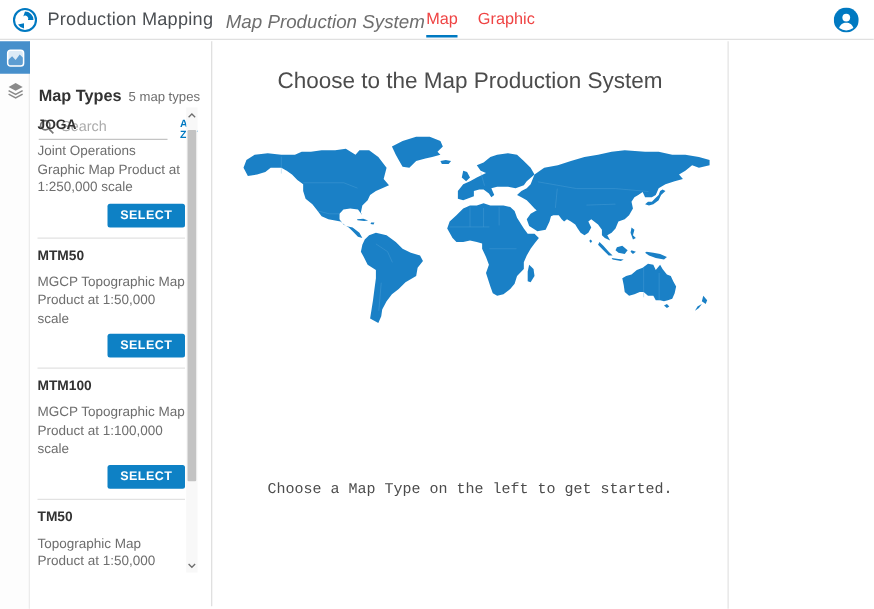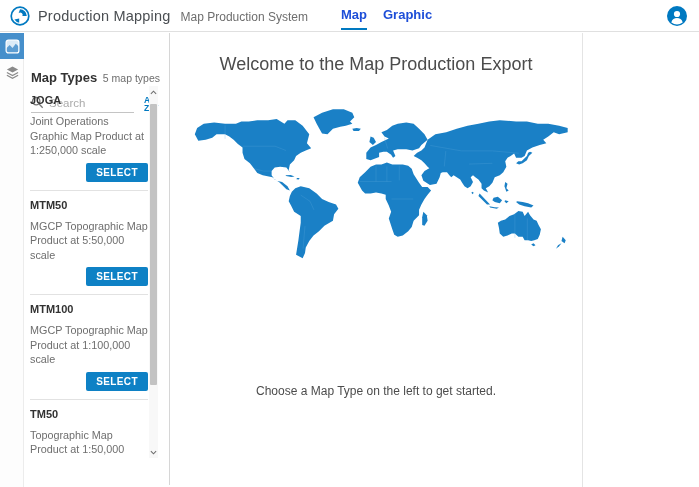--- a/index.html
+++ b/index.html
@@ -5,23 +5,23 @@
   * { margin:0; padding:0; box-sizing:border-box; }
   html,body { width:699px; height:487px; overflow:hidden; background:#fff;
               font-family:"Liberation Sans", sans-serif; color:#4c4c4c; }
 
   
   .header { position:absolute; top:0; left:0; width:699px; height:32px;
             background:#fff; border-bottom:1px solid #e0e0e0;
             display:flex; align-items:center; }
   .logo { margin-left:10px; width:20px; height:20px; flex:0 0 auto; }
   .app-title { margin-left:8px; font-size:14.5px; color:#4a4e52; letter-spacing:.2px; }
-  .app-subtitle { margin-left:10px; font-size:12px; color:#6e6e6e; padding-top:3px; }
+  .app-subtitle { margin-left:10px; font-size:15px; color:#6e6e6e; padding-top:3px;font-style:italic; }
   .tabs { position:absolute; left:341px; top:7px; display:flex; gap:16px; }
-  .tab { font-size:13px; color:#1d4ed8; cursor:pointer; padding-bottom:6px;font-weight:bold; }
+  .tab { font-size:13px; color:#ef4444; cursor:pointer; padding-bottom:6px; }
   .tab.active { border-bottom:2px solid #0079c1; }
   .avatar { position:absolute; right:12px; top:6px; width:20px; height:20px; }
 
   
   .toolstrip { position:absolute; top:33px; left:0; width:24px; bottom:0;
                background:#fdfdfd; border-right:1px solid #ececec; }
   .tool { width:24px; height:26px; display:flex; align-items:center; justify-content:center; cursor:pointer; }
   .tool.selected { background:#468fcb; }
 
   
@@ -57,21 +57,21 @@
   .scroll-arrow.up { top:0; }
   .scroll-arrow.down { bottom:0; }
   .scroll-thumb { position:absolute; left:1px; top:18px; width:7px; height:281px;
                   background:#c3c3c3; border-radius:1px; cursor:pointer; }
 
   
   .main { position:absolute; top:33px; left:170px; width:413px; bottom:0;
           background:#fff; border-right:1px solid #e4e4e4; }
   .welcome { margin-top:21px; text-align:center; font-size:18px; color:#4c4c4c; }
   .world-map { display:block; margin:27px auto 0 auto; width:388px; height:194px; }
-  .instruction { margin-top:88px; text-align:center; font-size:12px; color:#4c4c4c; }
+  .instruction { margin-top:88px; text-align:center; font-size:12px; color:#4c4c4c;font-family:Liberation Mono, monospace; }
 
   .east-gap { position:absolute; top:33px; left:584px; right:0; bottom:0; background:#fff; }
 </style>
 </head>
 <body>
 
 <div class="header">
   <svg class="logo" viewBox="0 0 20 20">
     <circle cx="10" cy="10" r="8.8" fill="#fff" stroke="#0079c1" stroke-width="1.7"></circle>
     <path d="M10,3.2 A6.8,6.8 0 0 1 16.8,10 L12.4,10 A2.4,2.4 0 0 0 8.6,7.2 Z" fill="#0079c1"></path>
@@ -135,21 +135,21 @@
   <div class="list-viewport">
     <div class="item">
       <div class="item-title">JOGA</div>
       <div class="item-desc">Joint Operations Graphic Map Product at 1:250,000 scale</div>
       <div class="item-actions">
           <button class="select-btn">SELECT</button>
         </div>
     </div>
     <div class="item">
       <div class="item-title">MTM50</div>
-      <div class="item-desc">MGCP Topographic Map Product at 5:50,000 scale</div>
+      <div class="item-desc">MGCP Topographic Map Product at 1:50,000 scale</div>
       <div class="item-actions">
           <button class="select-btn">SELECT</button>
         </div>
     </div>
     <div class="item">
       <div class="item-title">MTM100</div>
       <div class="item-desc">MGCP Topographic Map Product at 1:100,000 scale</div>
       <div class="item-actions">
           <button class="select-btn">SELECT</button>
         </div>
@@ -171,21 +171,21 @@
     <div class="scroll-thumb"></div>
     <div class="scroll-arrow down">
       <svg width="7" height="5" viewBox="0 0 8 5">
           <path d="M1,1 L4,4 L7,1" fill="none" stroke="#6e6e6e" stroke-width="1.2"></path>
         </svg>
     </div>
   </div>
 </div>
 
 <div class="main">
-  <div class="welcome">Welcome to the Map Production Export</div>
+  <div class="welcome">Choose to the Map Production System</div>
 
   <svg class="world-map" viewBox="0 0 1000 500">
     <g fill="#1a80c6" stroke="none">
 
       <path d="M39,67 L56,56 L83,53 L111,56 L139,56 L153,50 L172,50 L194,47 L222,47 L244,44 L264,56 L272,47 L292,47 L311,61 L328,83 L322,106 L333,119 L319,125 L306,131 L294,139 L289,150 L278,161 L275,175 L278,181 L269,169 L253,167 L239,169 L231,178 L231,189 L239,200 L250,206 L258,214 L269,225 L278,228 L272,217 L258,206 L244,203 L233,194 L208,189 L194,183 L186,172 L175,158 L161,147 L156,131 L156,117 L144,108 L133,97 L122,89 L111,83 L89,83 L78,92 L61,97 L42,100 L33,83 Z"></path>
 
       <path d="M339,39 L361,28 L389,19 L417,19 L439,28 L444,39 L433,50 L439,56 L422,61 L408,64 L389,69 L375,83 L361,81 L353,67 L347,56 Z"></path>
 
       <path d="M267,189 L280,188 L290,192 L282,193 L268,191 Z"></path>
       <path d="M296,196 L303,196 L301,200 L295,199 Z"></path>

